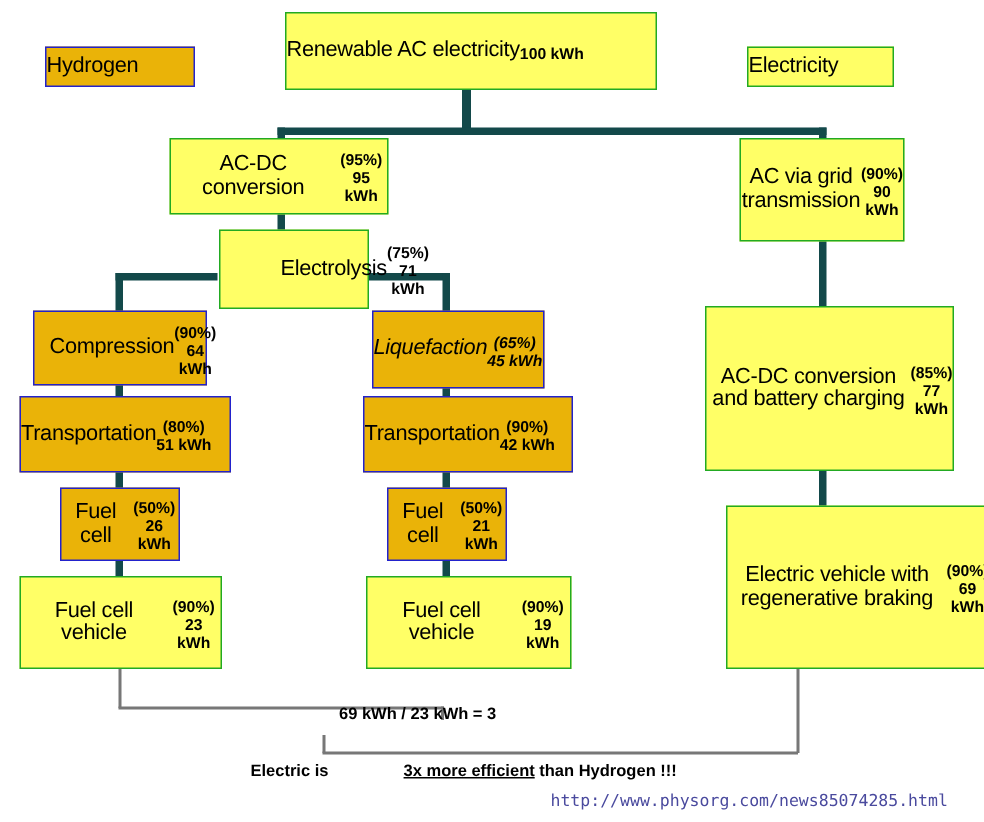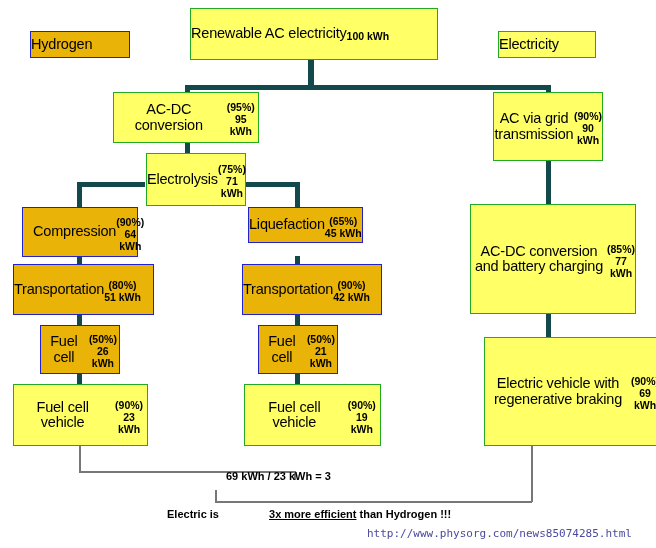--- a/index.html
+++ b/index.html
@@ -122,21 +122,21 @@
   </div>
 
   <div class="node yellow" style="left:113px;top:92px;width:146px;height:51px;">
     <div class="title">AC-DC conversion</div>
     <div class="sub">
       <span>(95%)</span>
       <span class="kwh">95 kWh</span>
     </div>
   </div>
 
-  <div class="node yellow" style="left:146px;top:153px;width:100px;height:53px;">
+  <div class="node yellow" style="left:146px;top:153px;width:100px;height:53px;padding-left:40px;">
     <div class="title">Electrolysis</div>
     <div class="sub">
       <span>(75%)</span>
       <span class="kwh">71 kWh</span>
     </div>
   </div>
 
   <div class="node blue" style="left:22px;top:207px;width:116px;height:50px;padding-left:10px;">
     <div class="title">Compression</div>
     <div class="sub">
@@ -162,21 +162,21 @@
   </div>
 
   <div class="node yellow" style="left:13px;top:384px;width:135px;height:62px;">
     <div class="title">Fuel cell vehicle</div>
     <div class="sub">
       <span>(90%)</span>
       <span class="kwh">23 kWh</span>
     </div>
   </div>
 
-  <div class="node blue" style="left:248px;top:207px;width:115px;height:36px;">
+  <div class="node blue" style="left:248px;top:207px;width:115px;height:52px;font-style:italic;">
     <div class="title">Liquefaction</div>
     <div class="sub">
       <span>(65%)</span>
       <span class="kwh">45 kWh</span>
     </div>
   </div>
 
   <div class="node blue" style="left:242px;top:264px;width:140px;height:51px;">
     <div class="title">Transportation</div>
     <div class="sub">

